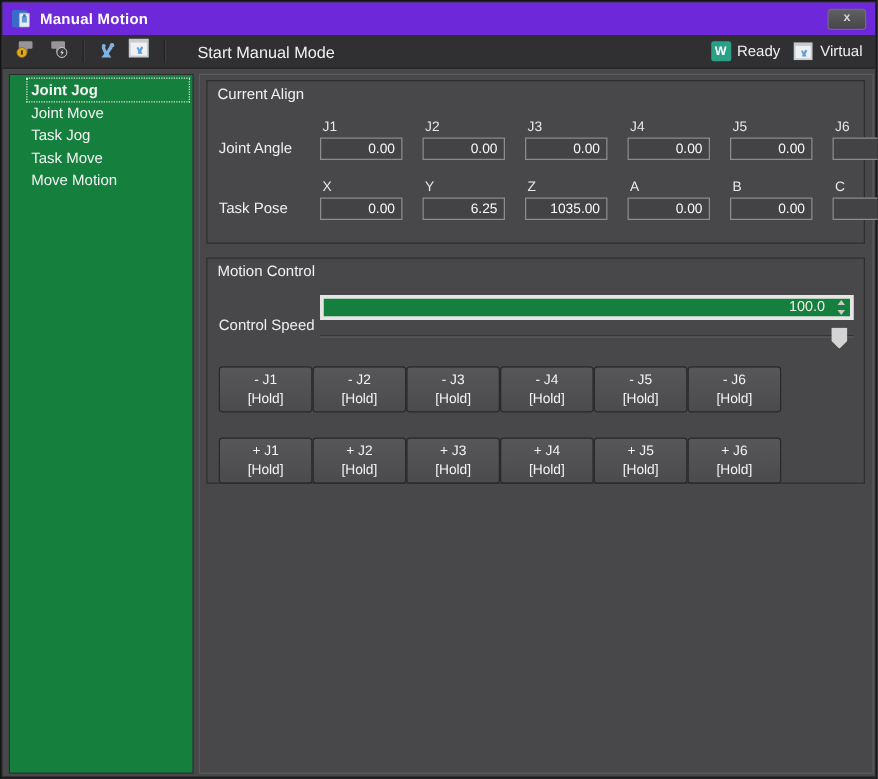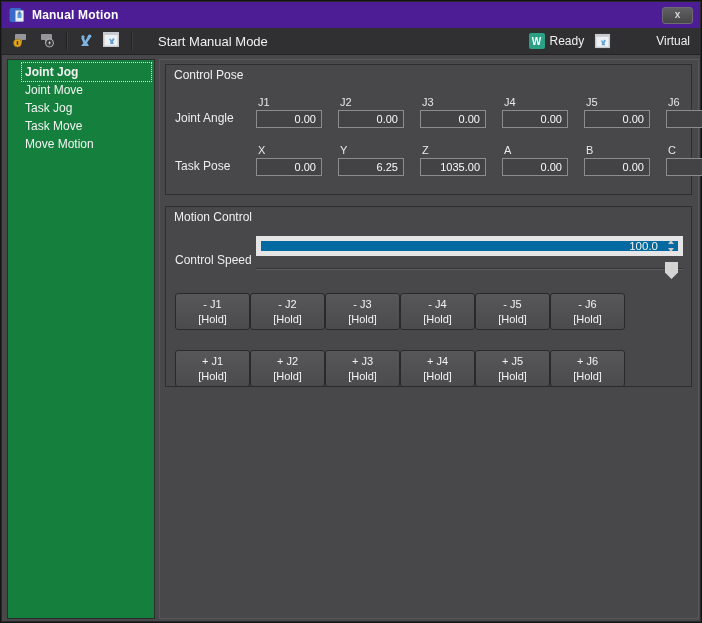--- a/index.html
+++ b/index.html
@@ -11,21 +11,21 @@
   }
   .window {
     position:relative; width:702px; height:623px;
     background:#48484a;
     border:2px solid #29292b;
     outline:1px solid #141415; outline-offset:-1px;
   }
   
   .titlebar {
     position:absolute; left:0; top:0; right:0; height:26px;
-    background:#4c1d95; display:flex; align-items:center; padding:0 7px;
+    background:#6d28d9; display:flex; align-items:center; padding:0 7px;
   }
   .app-icon { width:16px; height:16px; margin-right:7px; flex:0 0 auto; }
   .window-title { color:#ffffff; font-size:12px; font-weight:bold; letter-spacing:.2px; }
   .close-btn {
     margin-left:auto; width:31px; height:17px; border-radius:3px;
     background:linear-gradient(180deg,#606062,#464648);
     border:1px solid #6e6e70;
     color:#d8d8d8; font-size:10px; font-weight:bold;
     display:flex; align-items:center; justify-content:center; cursor:pointer;
     line-height:1;
@@ -42,21 +42,21 @@
   }
   .tb-sep { width:1px; height:18px; background:#232325; box-shadow:1px 0 0 #3d3d40; margin:0 6px; }
   .start-label { color:#f0f0f0; font-size:13px; margin-left:20px; cursor:pointer; }
   .status-area { margin-left:auto; display:flex; align-items:center; }
   .w-badge {
     width:16px; height:16px; border-radius:2px; background:#2aa186;
     color:#ffffff; font-size:10px; font-weight:bold;
     display:flex; align-items:center; justify-content:center; margin-right:5px;
   }
   .status-label { color:#f0f0f0; font-size:12px; margin-right:10px; }
-  .status-label:last-child { margin-right:4px;margin-left:40px; }
+  .status-label:last-child { margin-right:4px; }
   .mini-icon { width:17px; height:16px; margin-right:5px; }
   
   .sidebar {
     position:absolute; left:5px; top:57px; width:148px; height:560px;
     border:1px solid #2c2c2e; background:#15803d; padding-top:3px;
   }
   .side-item {
     margin:0 3px 0 14px; padding:1px 4px 1px 3px;
     font-size:12px; line-height:16px; color:#f2f2f2; cursor:pointer;
     white-space:nowrap;
@@ -90,21 +90,21 @@
   .field-name { font-size:11px; color:#e8e8e8; margin:0 0 2px 2px; }
   .field-value {
     width:66px; height:18px; background:#434345; border:1px solid #8c8c8e;
     color:#fafafa; font-size:11px; text-align:right; padding:0 5px;
     font-family:"Liberation Sans", sans-serif; display:block;
   }
   
   .speed-label { position:absolute; left:9px; top:46px; font-size:12px; color:#eeeeee; }
   .spinner {
     position:absolute; left:90px; right:8px; top:29px; height:20px;
-    background:#0369a1; border:5px solid #e5e5e5;
+    background:#15803d; border:3px solid #e5e5e5;
     display:flex; align-items:center;
   }
   .spinner input {
     flex:1; height:100%; background:transparent; border:none; outline:none;
     color:#f5f2ea; font-size:11.5px; text-align:right; padding-right:5px;
     font-family:"Liberation Sans", sans-serif;
   }
   .spin-arrows {
     width:15px; height:100%; display:flex; flex-direction:column;
     align-items:center; justify-content:center; gap:4px; cursor:pointer;
@@ -212,21 +212,21 @@
     <div class="side-item selected">Joint Jog</div>
     <div class="side-item">Joint Move</div>
     <div class="side-item">Task Jog</div>
     <div class="side-item">Task Move</div>
     <div class="side-item">Move Motion</div>
   </div>
 
   <div class="main-panel">
 
     <div class="groupbox" id="group-current">
-      <span class="group-title">Control Pose</span>
+      <span class="group-title">Current Align</span>
 
       <div class="pose-row" id="row-joint">
         <span class="row-label">Joint Angle</span>
         <div class="fields">
           <div class="field">
             <div class="field-name">J1</div>
             <input class="field-value" readonly="" value="0.00" style="">
           </div>
           <div class="field">
             <div class="field-name">J2</div>

